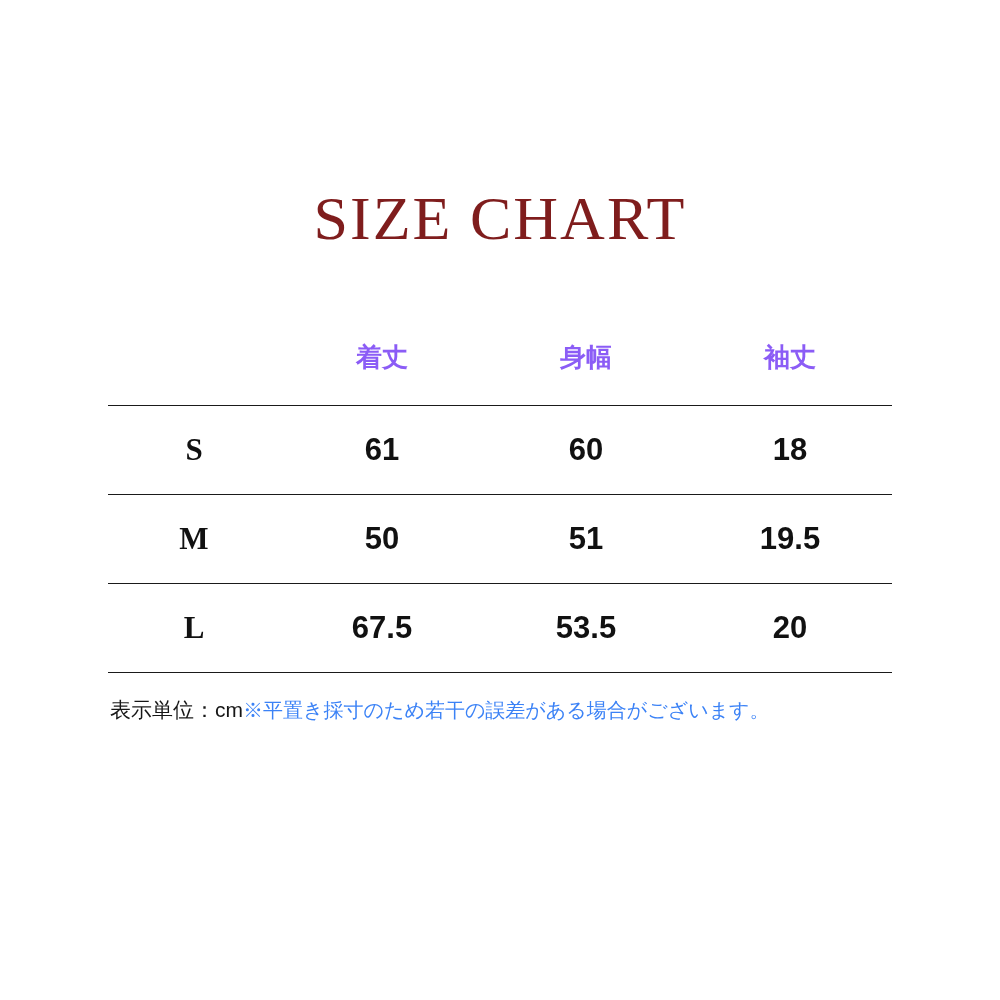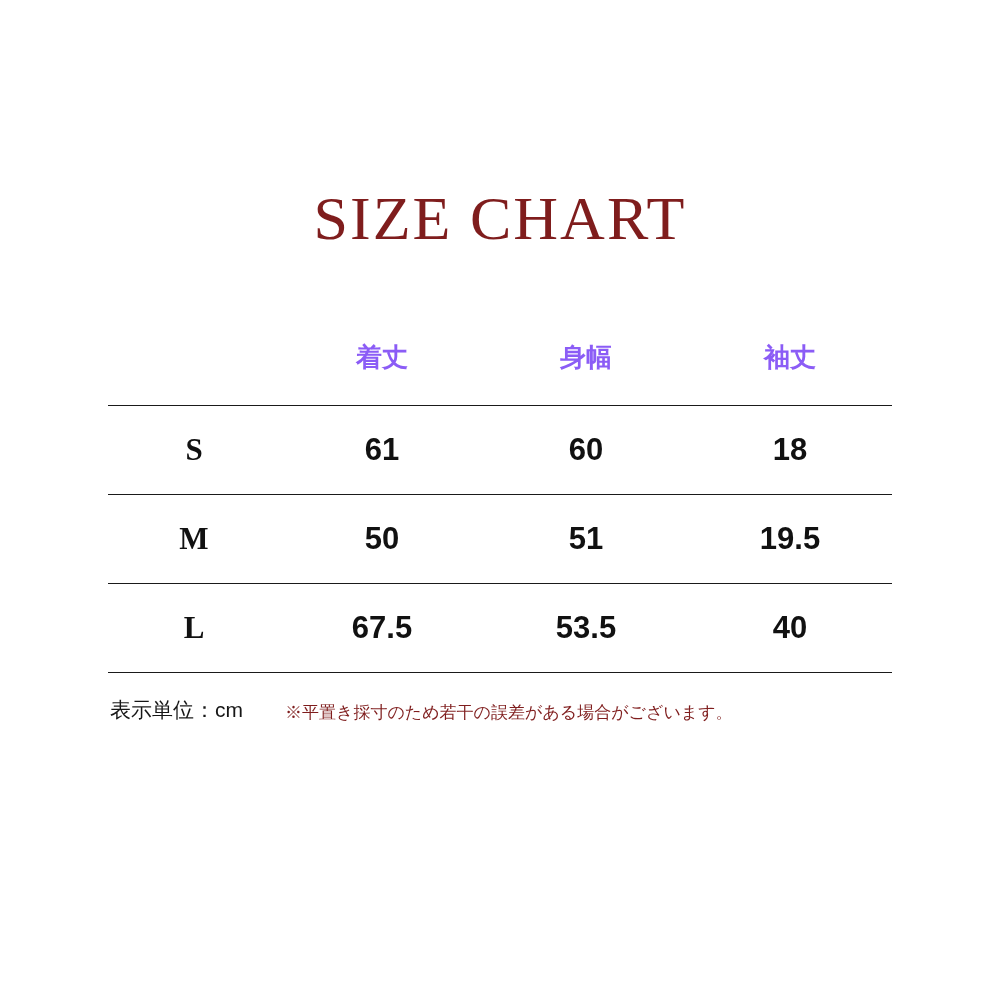--- a/index.html
+++ b/index.html
@@ -94,24 +94,23 @@
     align-items: flex-end;
   }
 
   .footnote-unit {
     font-size: 21px;
     color: #161616;
     white-space: nowrap;
   }
 
   .footnote-note {
-    font-size: 17px;
-    color: #7f1d1d;
+    font-size: 20px;
+    color: #3b82f6;
     white-space: nowrap;
-    margin-left: 42px;
   }
 </style>
 </head>
 <body>
 
 <div class="page">
 
   <div class="title">SIZE CHART</div>
 
   <div class="chart-wrap">
@@ -140,21 +139,21 @@
         <tr>
           <td class="size-label">M</td>
           <td>50</td>
           <td>51</td>
           <td>19.5</td>
         </tr>
         <tr>
           <td class="size-label">L</td>
           <td>67.5</td>
           <td>53.5</td>
-          <td>40</td>
+          <td>20</td>
         </tr>
       </tbody>
     </table>
   </div>
 
   <div class="footnotes">
     <span class="footnote-unit">表示単位：cm</span>
     <span class="footnote-note">※平置き採寸のため若干の誤差がある場合がございます。</span>
   </div>
 

